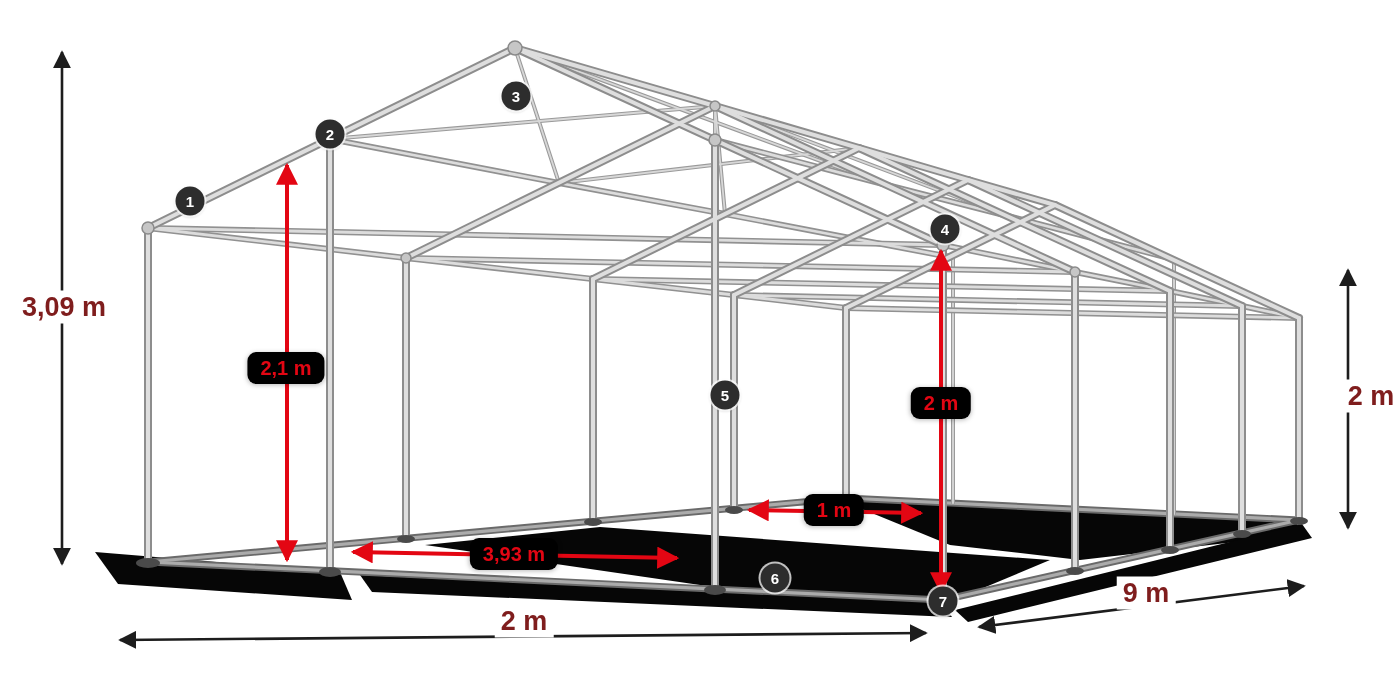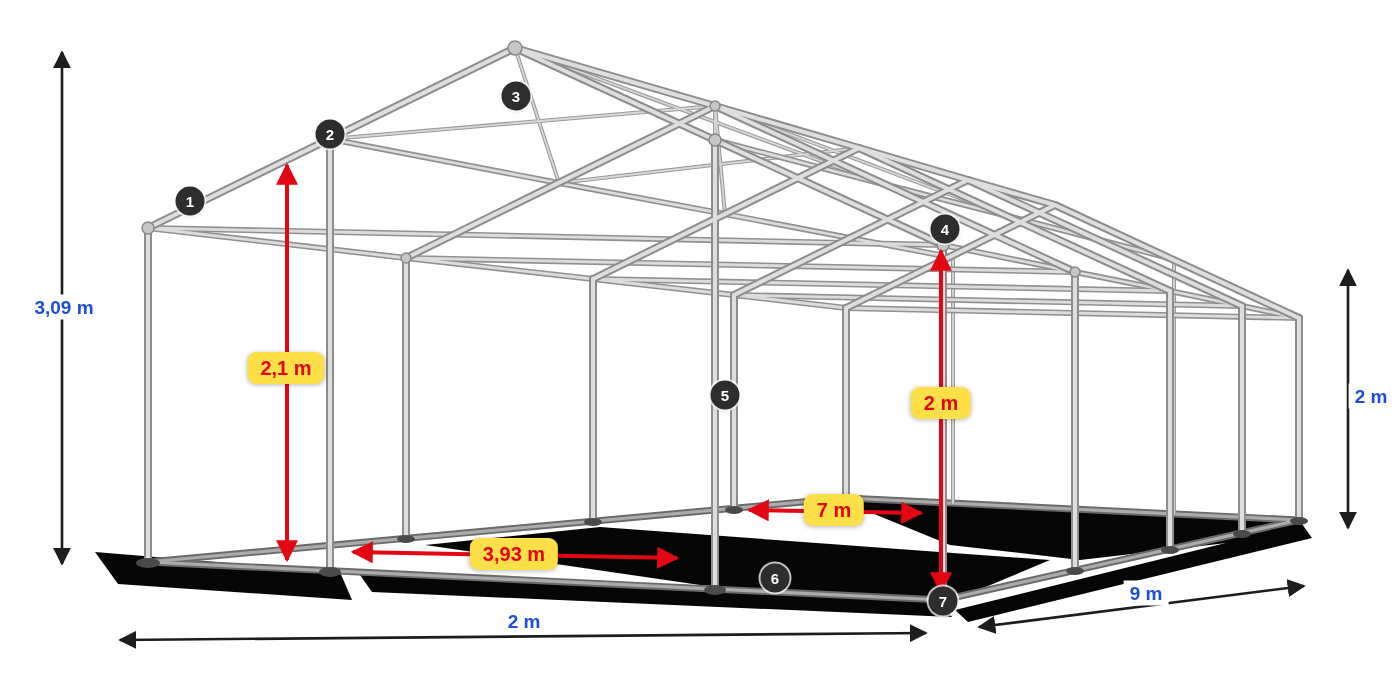--- a/index.html
+++ b/index.html
@@ -6,24 +6,24 @@
   .stage{
     position:relative;width:1400px;height:700px;overflow:hidden;background:#ffffff;
     font-family:"Liberation Sans", sans-serif;
   }
   .stage svg{position:absolute;left:0;top:0;}
   .dim{
     position:absolute;transform:translate(-50%,-50%);white-space:nowrap;
     font-weight:bold;line-height:1;
   }
   .dim-black{
-    color:#1d4ed8;font-size:19px;background:#ffffff;padding:3px 6px;
+    color:#7f1d1d;font-size:27px;background:#ffffff;padding:3px 6px;
   }
   .dim-red{
-    color:#e30613;font-size:20px;background:#fde047;padding:6px 13px;border-radius:9px;
+    color:#e30613;font-size:20px;background:#000000;padding:6px 13px;border-radius:9px;
     box-shadow:0 1px 5px rgba(0,0,0,.28);
   }
   .badge{
     position:absolute;transform:translate(-50%,-50%);
     width:29px;height:29px;border-radius:50%;background:#2d2d2d;color:#ffffff;
     font-size:15px;font-weight:bold;display:flex;align-items:center;justify-content:center;
     box-shadow:0 0 0 2px rgba(255,255,255,.75), 0 1px 3px rgba(0,0,0,.35);
   }
 </style>
 </head>
@@ -157,21 +157,21 @@
   </svg>
 
   <div class="dim dim-black" style="left:64px;top:307px">3,09 m</div>
   <div class="dim dim-black" style="left:1371px;top:396px">2 m</div>
   <div class="dim dim-black" style="left:524px;top:621px">2 m</div>
   <div class="dim dim-black" style="left:1146px;top:593px">9 m</div>
 
   <div class="dim dim-red" style="left:286px;top:368px">2,1 m</div>
   <div class="dim dim-red" style="left:941px;top:403px">2 m</div>
   <div class="dim dim-red" style="left:514px;top:554px">3,93 m</div>
-  <div class="dim dim-red" style="left:834px;top:510px">7 m</div>
+  <div class="dim dim-red" style="left:834px;top:510px">1 m</div>
 
   <div class="badge" style="left:190px;top:201px">1</div>
   <div class="badge" style="left:330px;top:134px">2</div>
   <div class="badge" style="left:516px;top:96px">3</div>
   <div class="badge" style="left:945px;top:229px">4</div>
   <div class="badge" style="left:725px;top:395px">5</div>
   <div class="badge" style="left:775px;top:578px">6</div>
   <div class="badge" style="left:943px;top:601px">7</div>
 
 </div>

